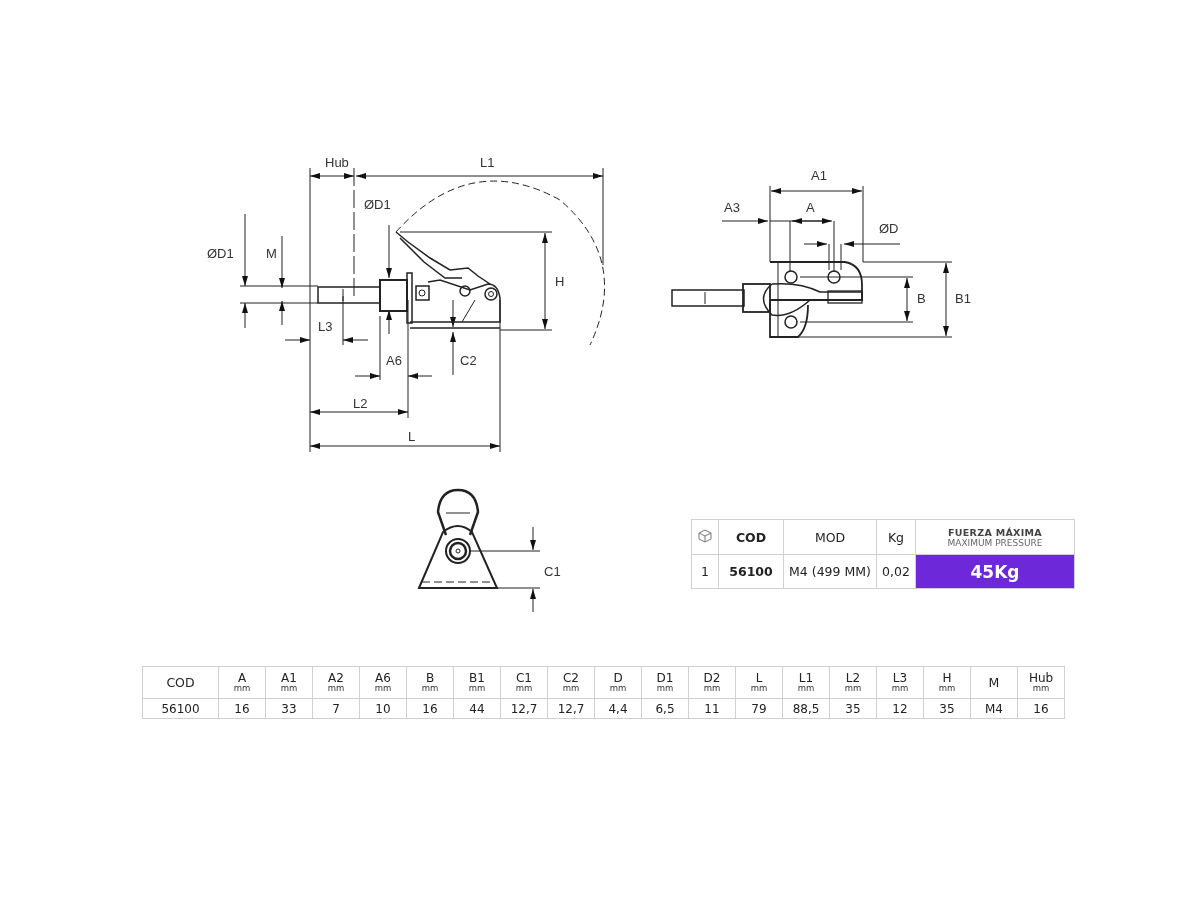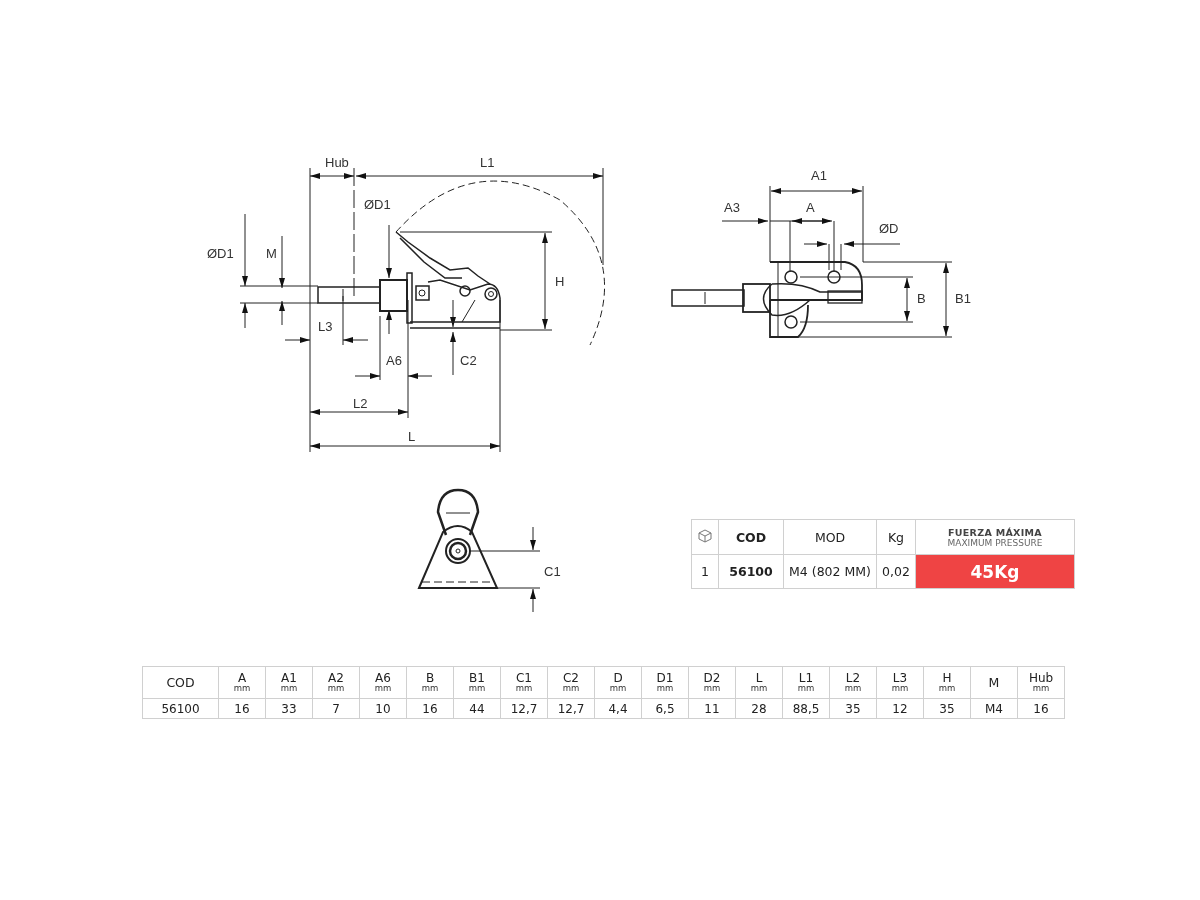--- a/index.html
+++ b/index.html
@@ -14,21 +14,21 @@
                 font-size:12.5px; }
   .prod-table td { border:1px solid #d0d0d0; text-align:center; padding:0; height:34px; }
   .prod-table tr.r2 td { height:33px; }
   .prod-table .c-icon { width:26px; }
   .prod-table .c-cod { width:64px; font-weight:600; }
   .prod-table .c-mod { width:92px; }
   .prod-table .c-kg { width:38px; }
   .prod-table .c-force { width:158px; }
   .force-title { font-size:9.5px; font-weight:700; color:#444; letter-spacing:0.3px; line-height:11px; }
   .force-sub { font-size:9px; color:#666; line-height:10px; }
-  .force-val { background:#ef4444; color:#fff; font-size:17px; font-weight:700; }
+  .force-val { background:#6d28d9; color:#fff; font-size:17px; font-weight:700; }
 
   
   .spec-table { position:absolute; left:142px; top:666px; border-collapse:collapse;
                 font-size:12px; }
   .spec-table td { border:1px solid #d0d0d0; text-align:center; padding:0; }
   .spec-table tr.hdr td { height:31px; }
   .spec-table tr.val td { height:19px; font-size:12px; }
   .spec-table td.cod { width:75px; }
   .spec-table td.dim { width:46px; }
   .spec-table .h-main { display:block; font-size:12px; line-height:12px; }
@@ -185,21 +185,21 @@
     <td class="c-mod">MOD</td>
     <td class="c-kg">Kg</td>
     <td class="c-force">
       <div class="force-title">FUERZA MÁXIMA</div>
       <div class="force-sub">MAXIMUM PRESSURE</div>
     </td>
   </tr>
   <tr class="r2">
     <td>1</td>
     <td class="c-cod">56100</td>
-    <td>M4 (802 MM)</td>
+    <td>M4 (499 MM)</td>
     <td>0,02</td>
     <td class="force-val">45Kg</td>
   </tr>
 </tbody>
   </table>
 
 <table class="spec-table">
   <tbody>
       <tr class="hdr">
     <td class="cod h-solo">COD</td>
@@ -279,21 +279,21 @@
     <td>33</td>
     <td>7</td>
     <td>10</td>
     <td>16</td>
     <td>44</td>
     <td>12,7</td>
     <td>12,7</td>
     <td>4,4</td>
     <td>6,5</td>
     <td>11</td>
-    <td>28</td>
+    <td>79</td>
     <td>88,5</td>
     <td>35</td>
     <td>12</td>
     <td>35</td>
     <td>M4</td>
     <td>16</td>
   </tr>
 </tbody>
   </table>
 

